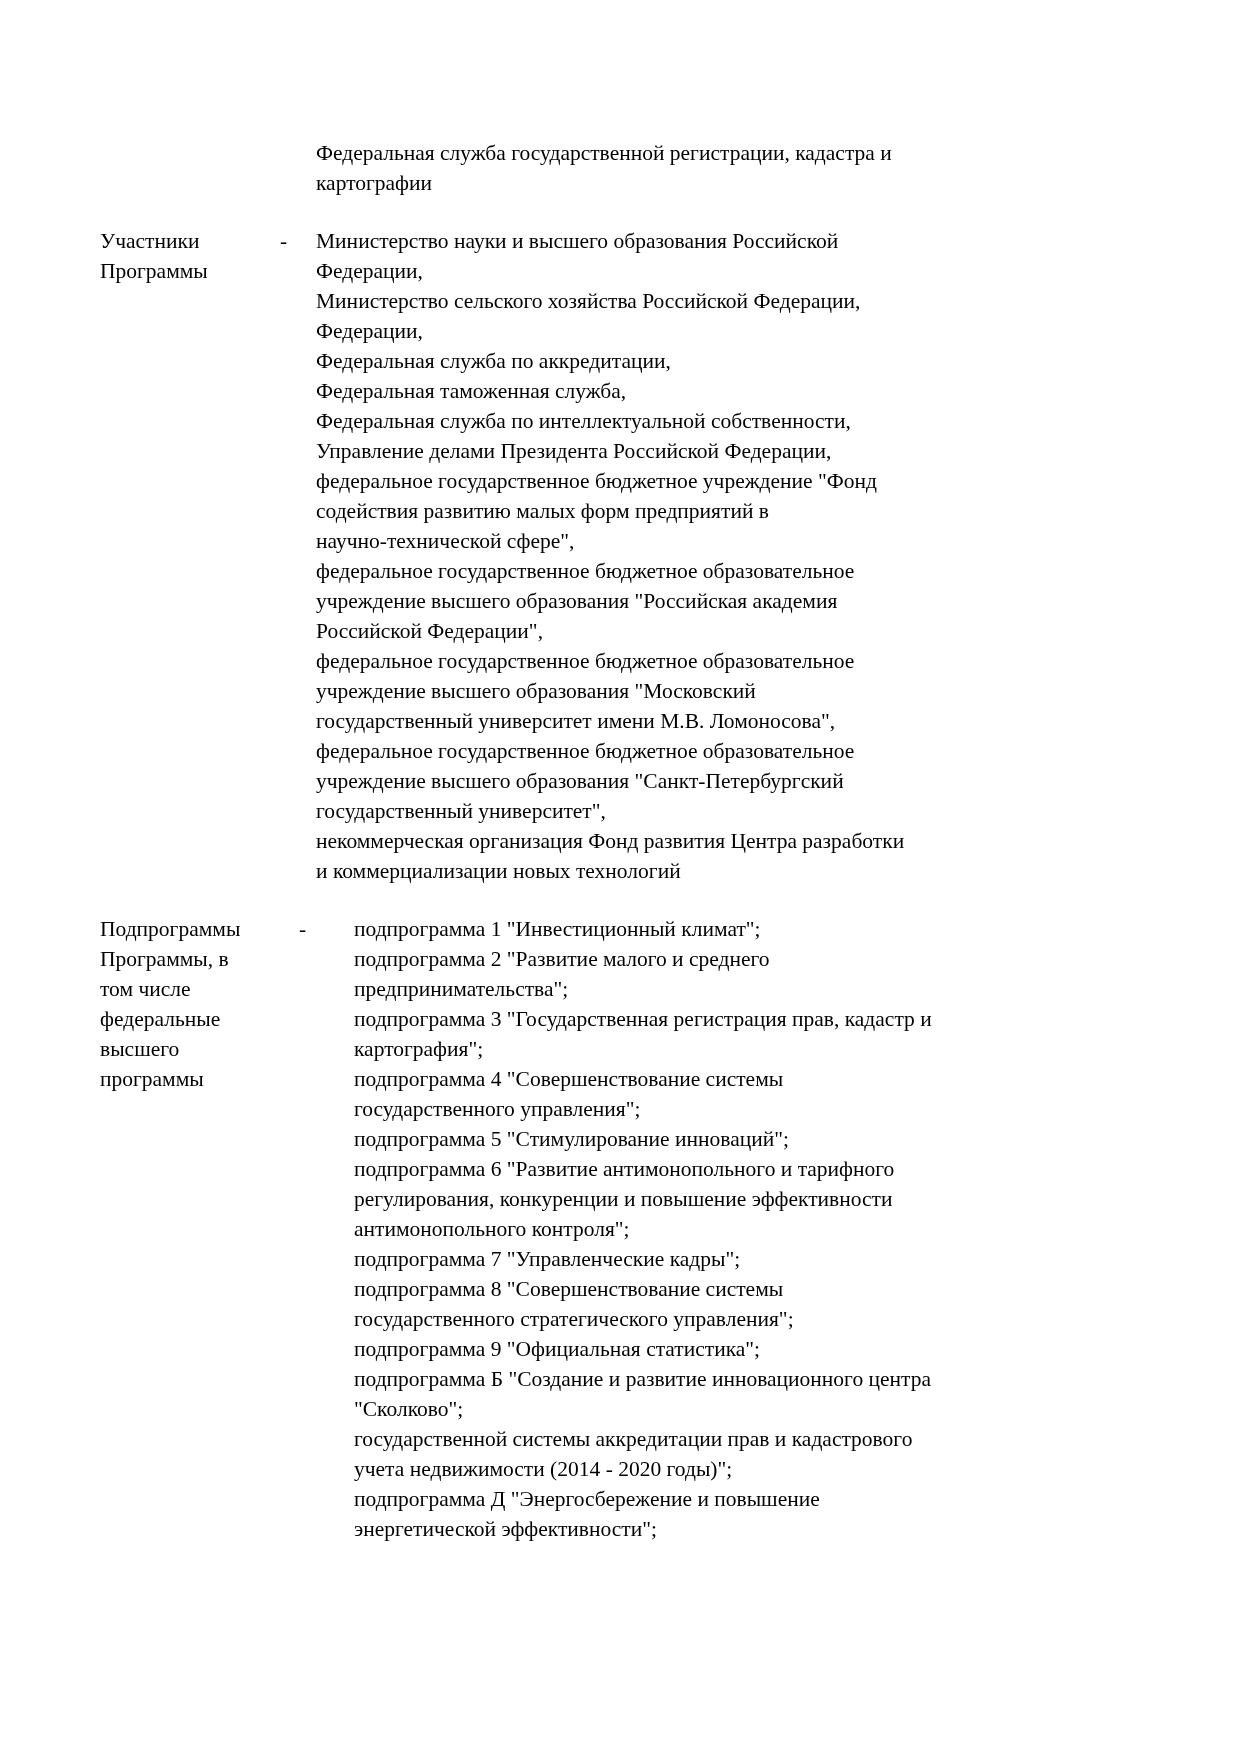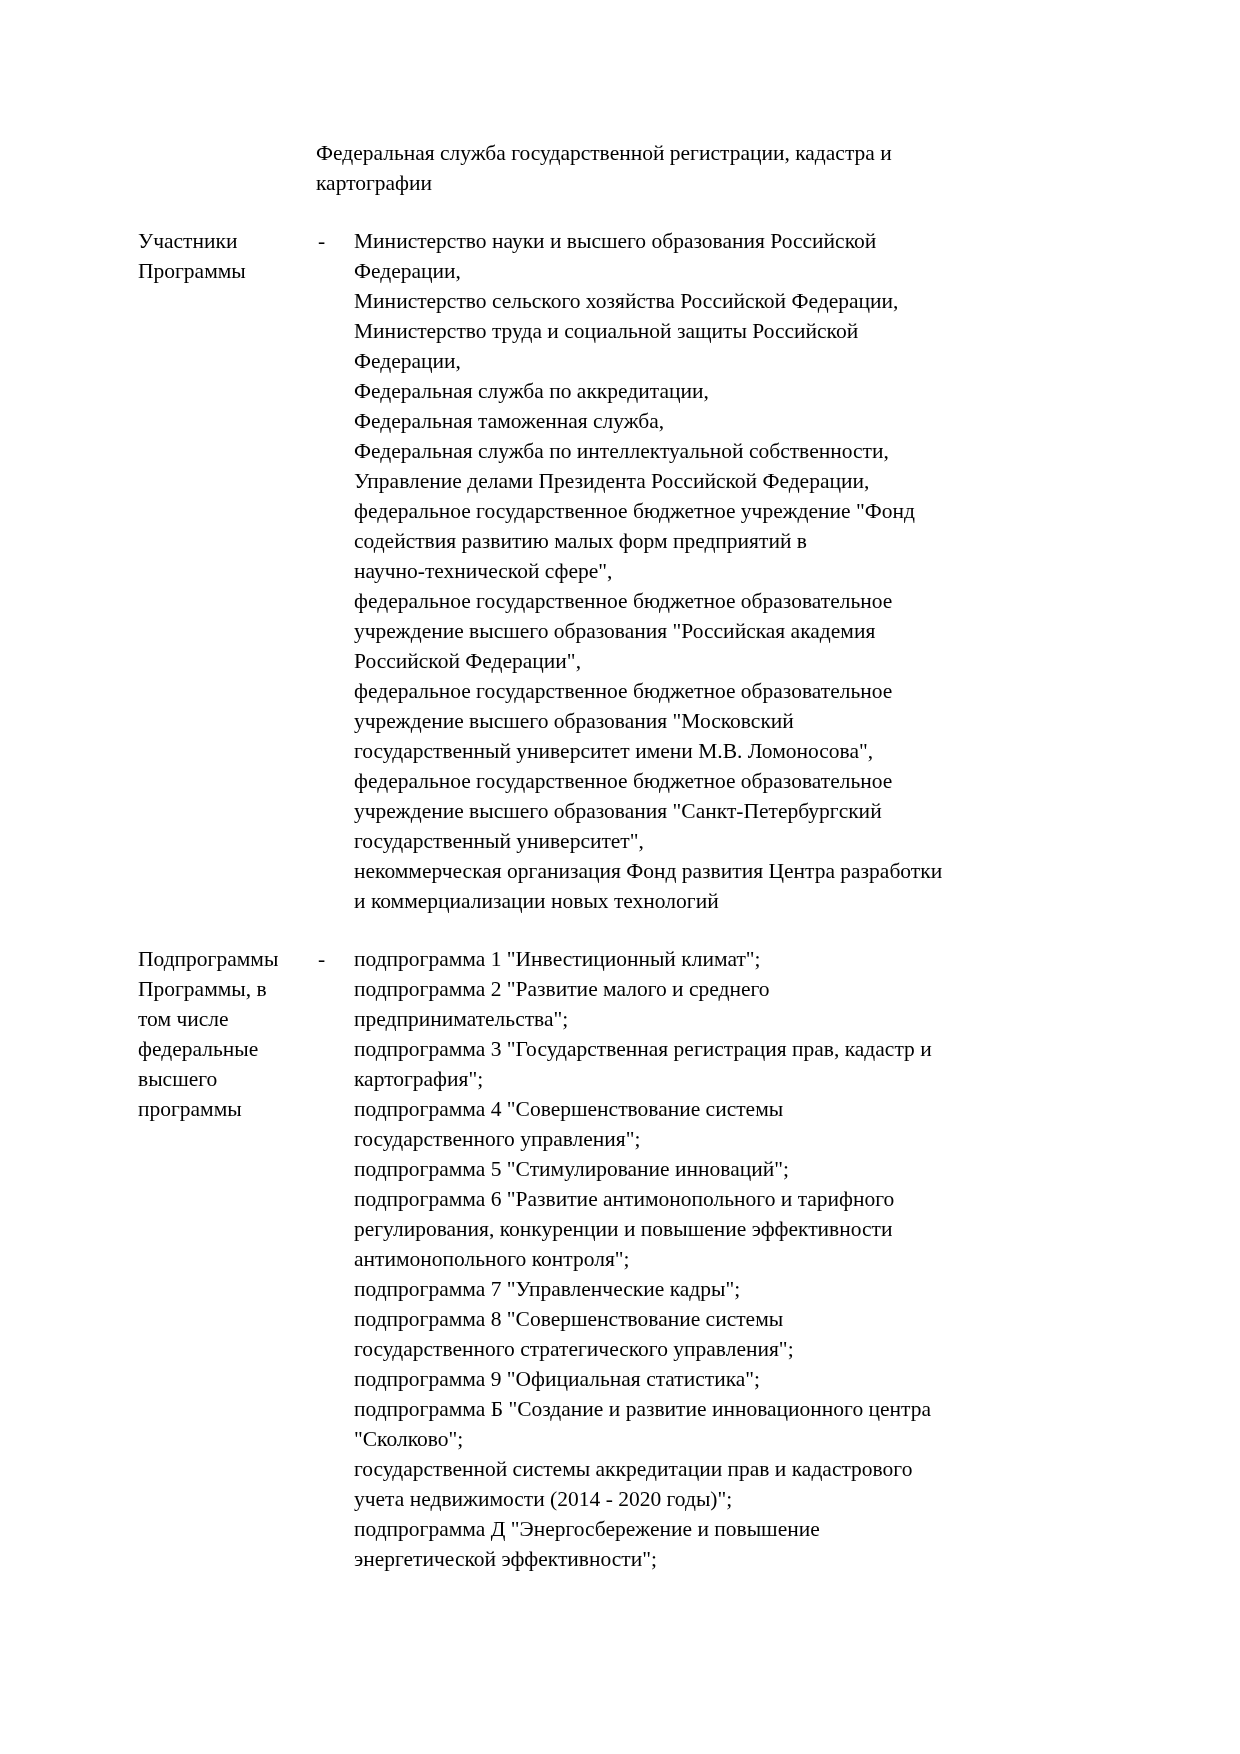--- a/index.html
+++ b/index.html
@@ -30,24 +30,24 @@
     left: 100px;
     top: 138px;
     width: 1000px;
   }
 
   
   .row {
     display: flex;
     align-items: flex-start;
     width: 860px;
-    margin-left: 38px;
   }
   .row + .row {
     margin-top: 28px;
+    gap: 19px;
   }
   .label-col {
     width: 180px;
     flex: 0 0 180px;
     font-size: 21.5px;
     line-height: 30px;
     text-align: left;
   }
   .dash-col {
     width: 36px;
@@ -110,21 +110,20 @@
         <div class="row">
           <div class="label-col">
             <span class="label-line">Участники</span>
             <span class="label-line">Программы</span>
           </div>
           <div class="dash-col">-</div>
           <div class="value-col">
             <span class="line">Министерство науки и высшего образования Российской</span>
             <span class="line">Федерации,</span>
             <span class="line">Министерство сельского хозяйства Российской Федерации,</span>
-            <span class="line">Министерство труда и социальной защиты Российской</span>
             <span class="line">Федерации,</span>
             <span class="line">Федеральная служба по аккредитации,</span>
             <span class="line">Федеральная таможенная служба,</span>
             <span class="line">Федеральная служба по интеллектуальной собственности,</span>
             <span class="line">Управление делами Президента Российской Федерации,</span>
             <span class="line">федеральное государственное бюджетное учреждение "Фонд</span>
             <span class="line">содействия развитию малых форм предприятий в</span>
             <span class="line">научно-технической сфере",</span>
             <span class="line">федеральное государственное бюджетное образовательное</span>
             <span class="line">учреждение высшего образования "Российская академия</span>

